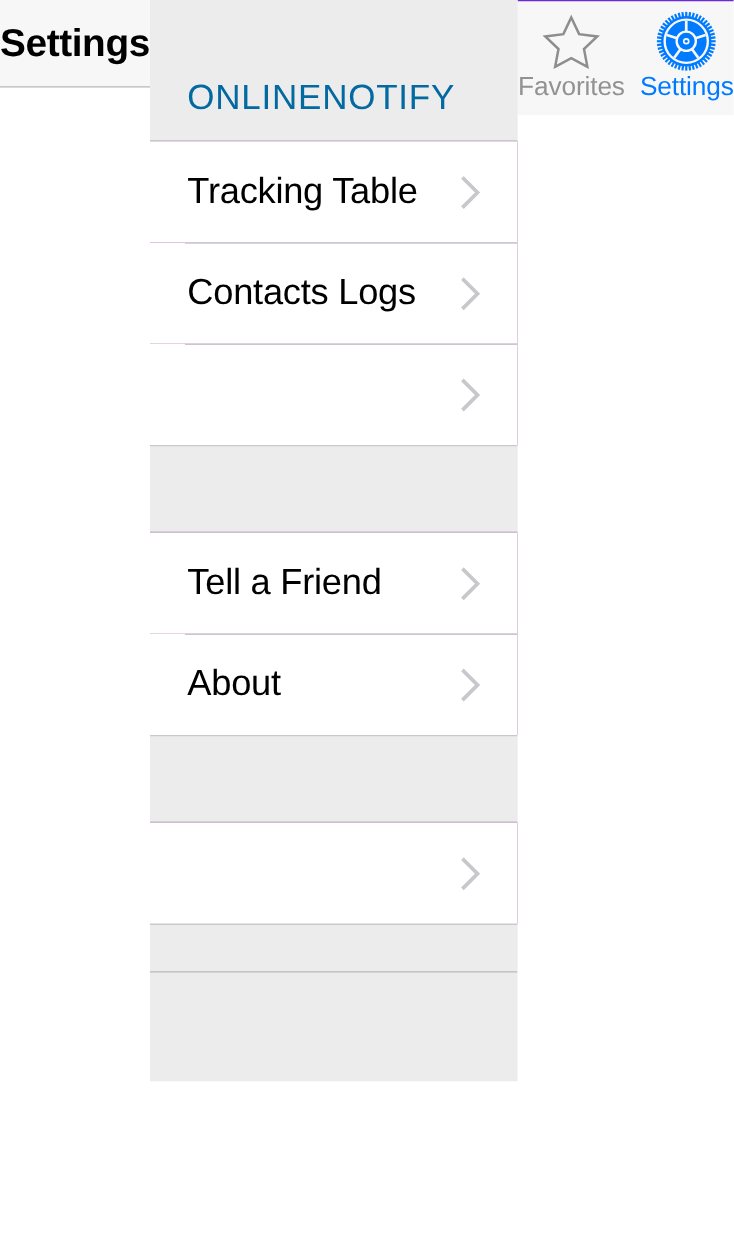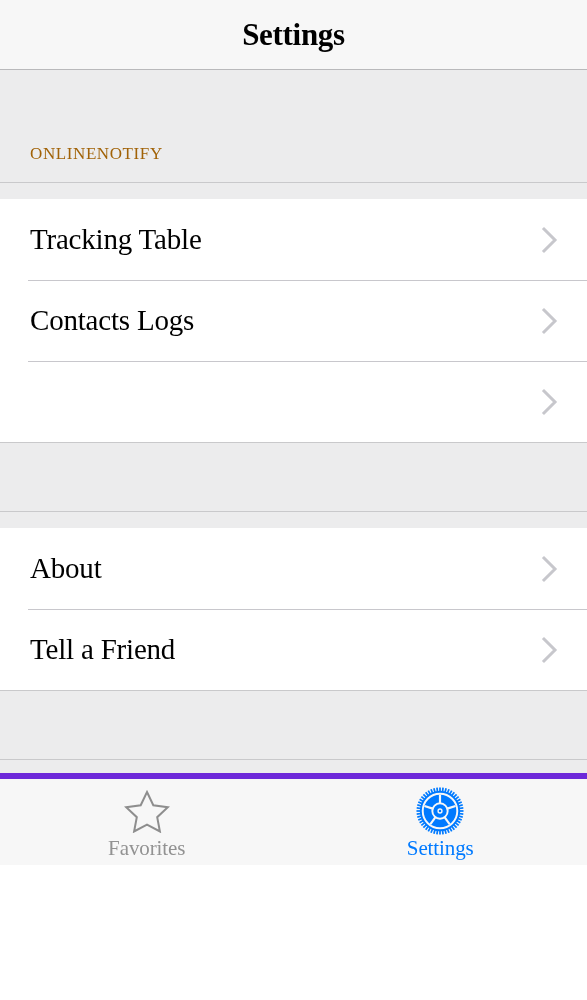--- a/index.html
+++ b/index.html
@@ -16,22 +16,20 @@
     background: #ffffff;
     -webkit-font-smoothing: antialiased;
   }
 
   .phone {
     position: relative;
     width: 587px;
     height: 865px;
     background: #ffffff;
     display: flex;
-    flex-direction: column;
-    font-family: Liberation Serif, serif;
   }
 
   
   .navbar {
     height: 70px;
     flex: 0 0 70px;
     background: #f7f7f7;
     border-bottom: 1px solid #b9b9bb;
     display: flex;
     align-items: center;
@@ -55,39 +53,38 @@
   
   .group-header {
     height: 113px;
     background: #ececed;
     display: flex;
     align-items: flex-end;
     padding: 0 0 18px 30px;
     border-bottom: 1px solid #c9c9cb;
   }
   .group-header-label {
-    font-size: 17px;
-    color: #a16207;
+    font-size: 28px;
+    color: #0369a1;
     letter-spacing: 0.6px;
   }
 
   
   .group-gap {
     background: #ececed;
     border-top: 1px solid #c9c9cb;
     border-bottom: 1px solid #c9c9cb;
   }
   .gap-tall { height: 70px; }
   .gap-mid  { height: 70px; }
   .gap-last { height: 39px; border-bottom: 1px solid #b9b9bb; }
 
   
   .group {
     background: #701a75;
-    margin-top: 16px;
   }
 
   .row {
     position: relative;
     height: 81px;
     background: #ffffff;
     display: flex;
     align-items: center;
     padding: 0 0 0 30px;
     cursor: default;
@@ -115,23 +112,24 @@
     width: 18px;
     height: 30px;
   }
   .chevron svg { display: block; }
 
   
   .tabbar {
     flex: 0 0 92px;
     height: 92px;
     background: #f7f7f7;
-    border-top: 6px solid #6d28d9;
+    border-top: 1px solid #6d28d9;
     display: flex;
     align-items: stretch;
+    gap: 12px;
   }
   .tab {
     flex: 1 1 0;
     display: flex;
     flex-direction: column;
     align-items: center;
     justify-content: flex-start;
     padding-top: 8px;
     cursor: default;
   }
@@ -196,30 +194,30 @@
         </span>
       </div>
 
     </div>
 
     <div class="group-gap gap-tall"></div>
 
     <div class="group">
 
       <div class="row">
+        <span class="row-label">Tell a Friend</span>
+        <span class="chevron">
+          <svg width="18" height="30" viewBox="0 0 18 30" aria-hidden="true">
+            <polyline points="3,4 14,15 3,26" fill="none" stroke="#c7c7cc" stroke-width="3" stroke-linecap="square" stroke-linejoin="miter"></polyline>
+          </svg>
+        </span>
+      </div>
+
+      <div class="row">
         <span class="row-label">About</span>
-        <span class="chevron">
-          <svg width="18" height="30" viewBox="0 0 18 30" aria-hidden="true">
-            <polyline points="3,4 14,15 3,26" fill="none" stroke="#c7c7cc" stroke-width="3" stroke-linecap="square" stroke-linejoin="miter"></polyline>
-          </svg>
-        </span>
-      </div>
-
-      <div class="row">
-        <span class="row-label">Tell a Friend</span>
         <span class="chevron">
           <svg width="18" height="30" viewBox="0 0 18 30" aria-hidden="true">
             <polyline points="3,4 14,15 3,26" fill="none" stroke="#c7c7cc" stroke-width="3" stroke-linecap="square" stroke-linejoin="miter"></polyline>
           </svg>
         </span>
       </div>
 
     </div>
 
     <div class="group-gap gap-mid"></div>

